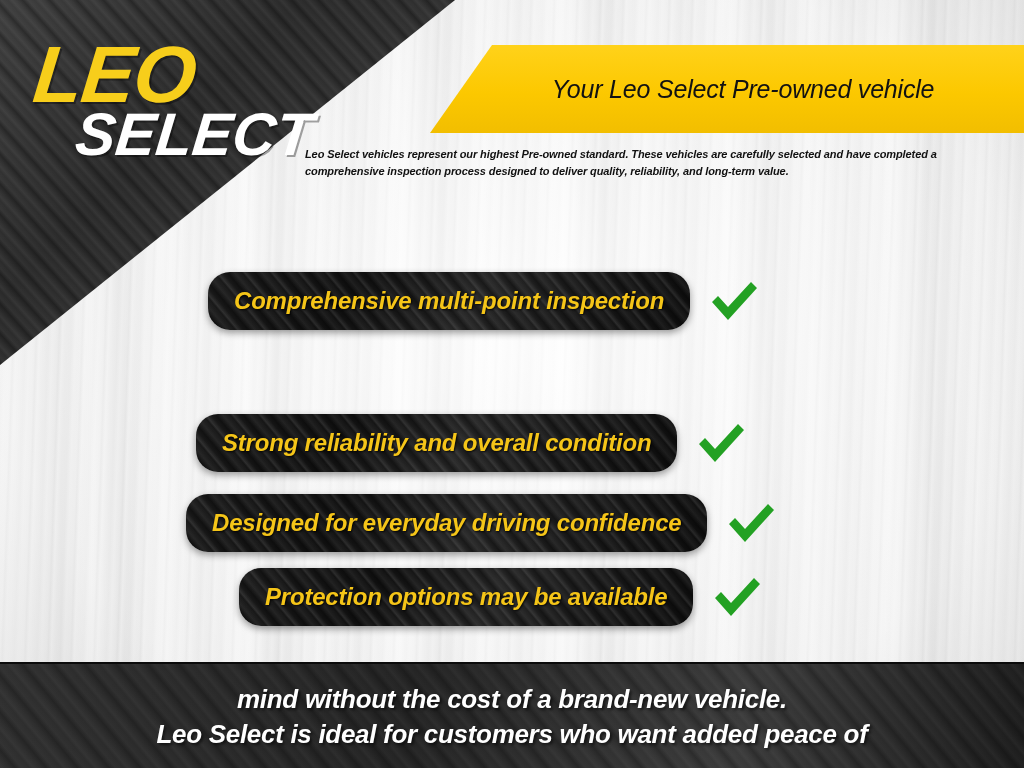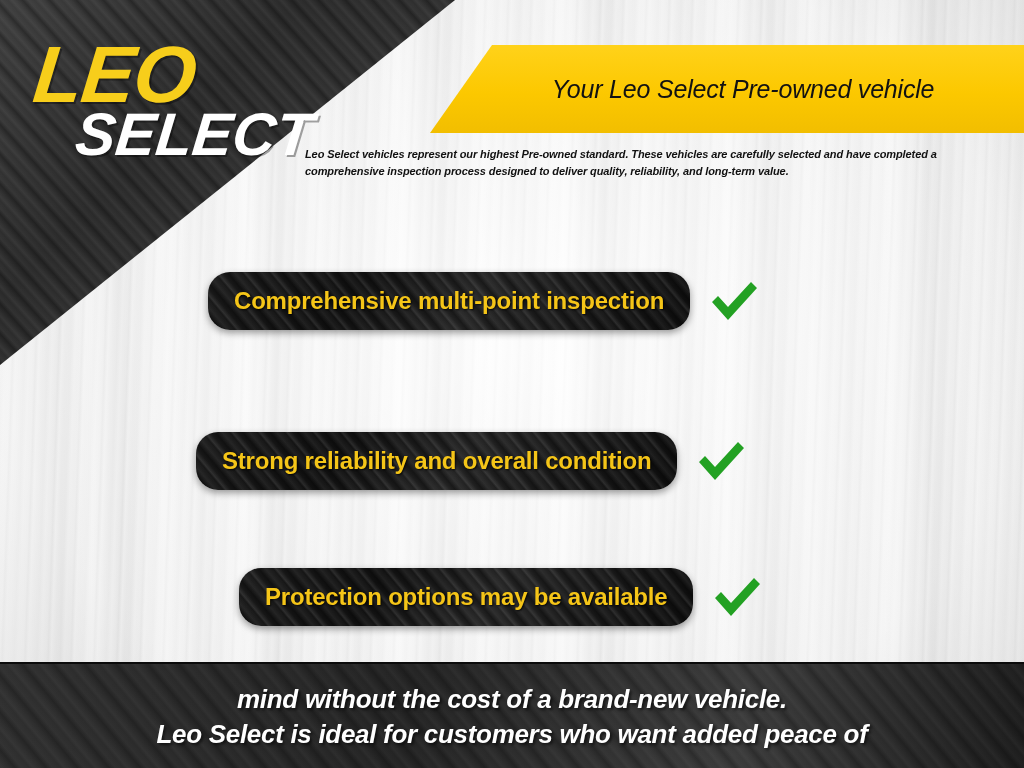--- a/index.html
+++ b/index.html
@@ -151,20 +151,21 @@
     letter-spacing: -0.1px;
   }
 
   
   .features {
     position: absolute;
     left: 0;
     top: 266px;
     width: 956px;
     height: 390px;
+    font-style: italic;
   }
   .feature-row {
     position: absolute;
     display: flex;
     align-items: center;
   }
   .pill {
     position: relative;
     border-radius: 22px;
     height: 58px;
@@ -199,21 +200,21 @@
   .check {
     margin-left: 18px;
     width: 52px;
     height: 48px;
     flex: none;
   }
 
   
   .row-0 { left: 208px; top: 6px; }
   .row-1 { left: 138px; top: 80px; }
-  .row-2 { left: 196px; top: 166px; }
+  .row-2 { left: 196px; top: 148px; }
   .row-3 { left: 186px; top: 228px; }
   .row-4 { left: 239px; top: 302px; justify-content: space-between; }
 
   
   .footer-banner {
     position: absolute;
     left: 0;
     top: 662px;
     width: 1024px;
     height: 106px;
@@ -284,20 +285,28 @@
 
     <div class="feature-row row-2">
       <div class="pill">
         <span class="pill-label">Strong reliability and overall condition</span>
       </div>
       <svg class="check" viewBox="0 0 52 48">
         <path d="M4 25 L10 19 L20 30 L43 5 L49 11 L20 43 Z" fill="#23A123"></path>
       </svg>
     </div>
 
+    <div class="feature-row row-3">
+      <div class="pill">
+        <span class="pill-label">Designed for everyday driving confidence</span>
+      </div>
+      <svg class="check" viewBox="0 0 52 48">
+        <path d="M4 25 L10 19 L20 30 L43 5 L49 11 L20 43 Z" fill="#23A123"></path>
+      </svg>
+    </div>
 
     <div class="feature-row row-4">
       <div class="pill">
         <span class="pill-label">Protection options may be available</span>
       </div>
       <svg class="check" viewBox="0 0 52 48">
         <path d="M4 25 L10 19 L20 30 L43 5 L49 11 L20 43 Z" fill="#23A123"></path>
       </svg>
     </div>
 

